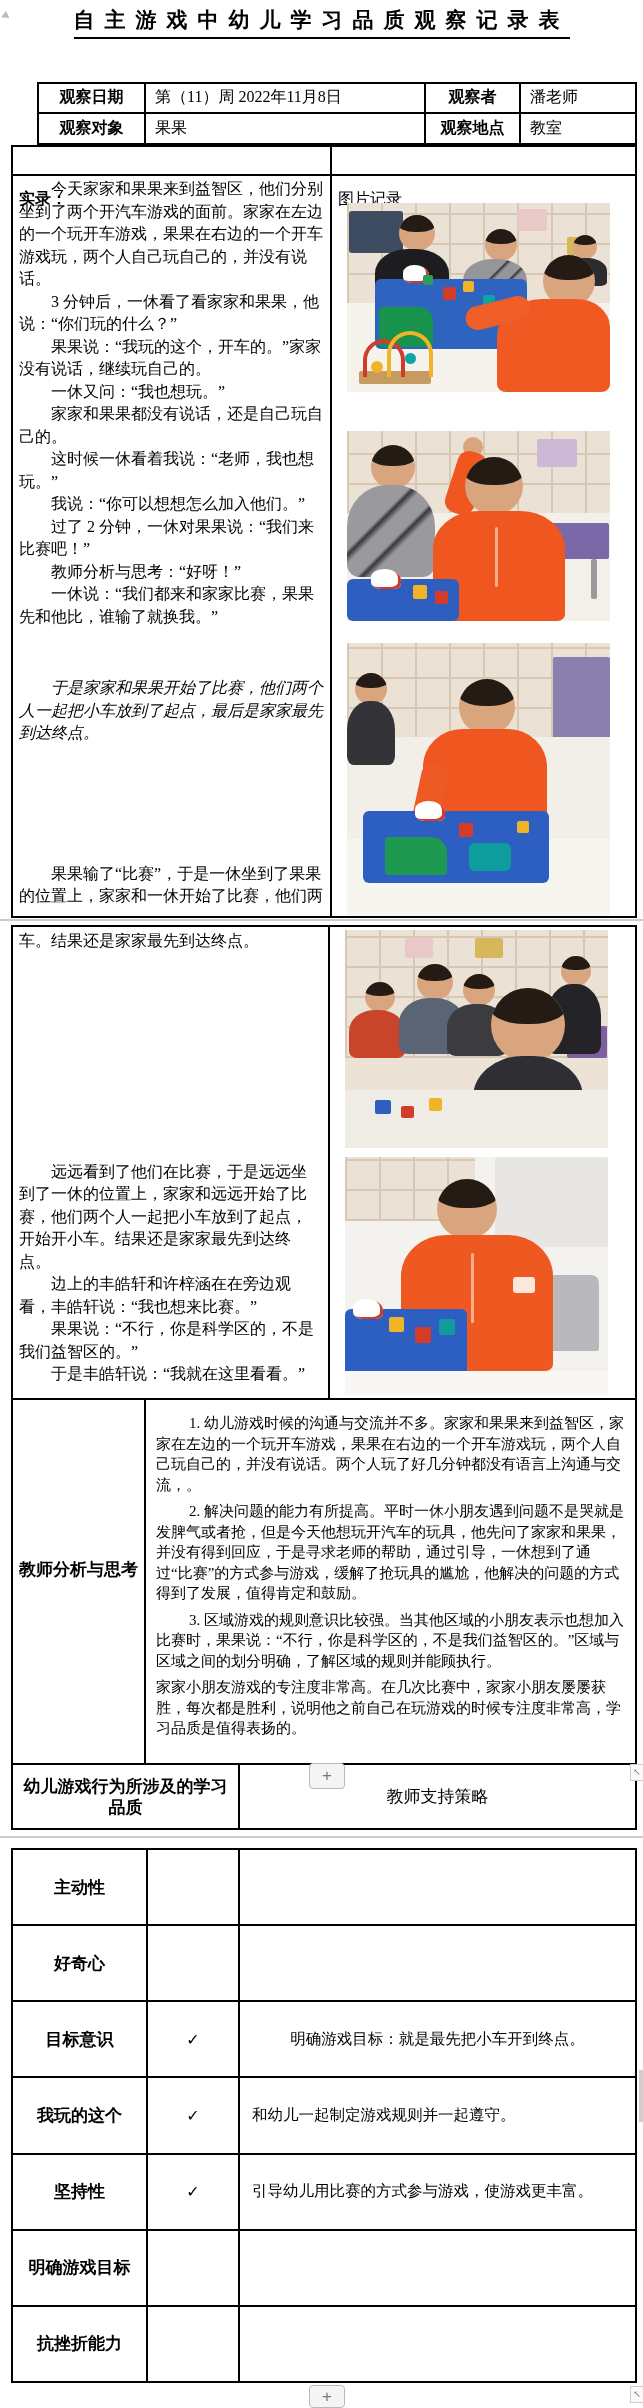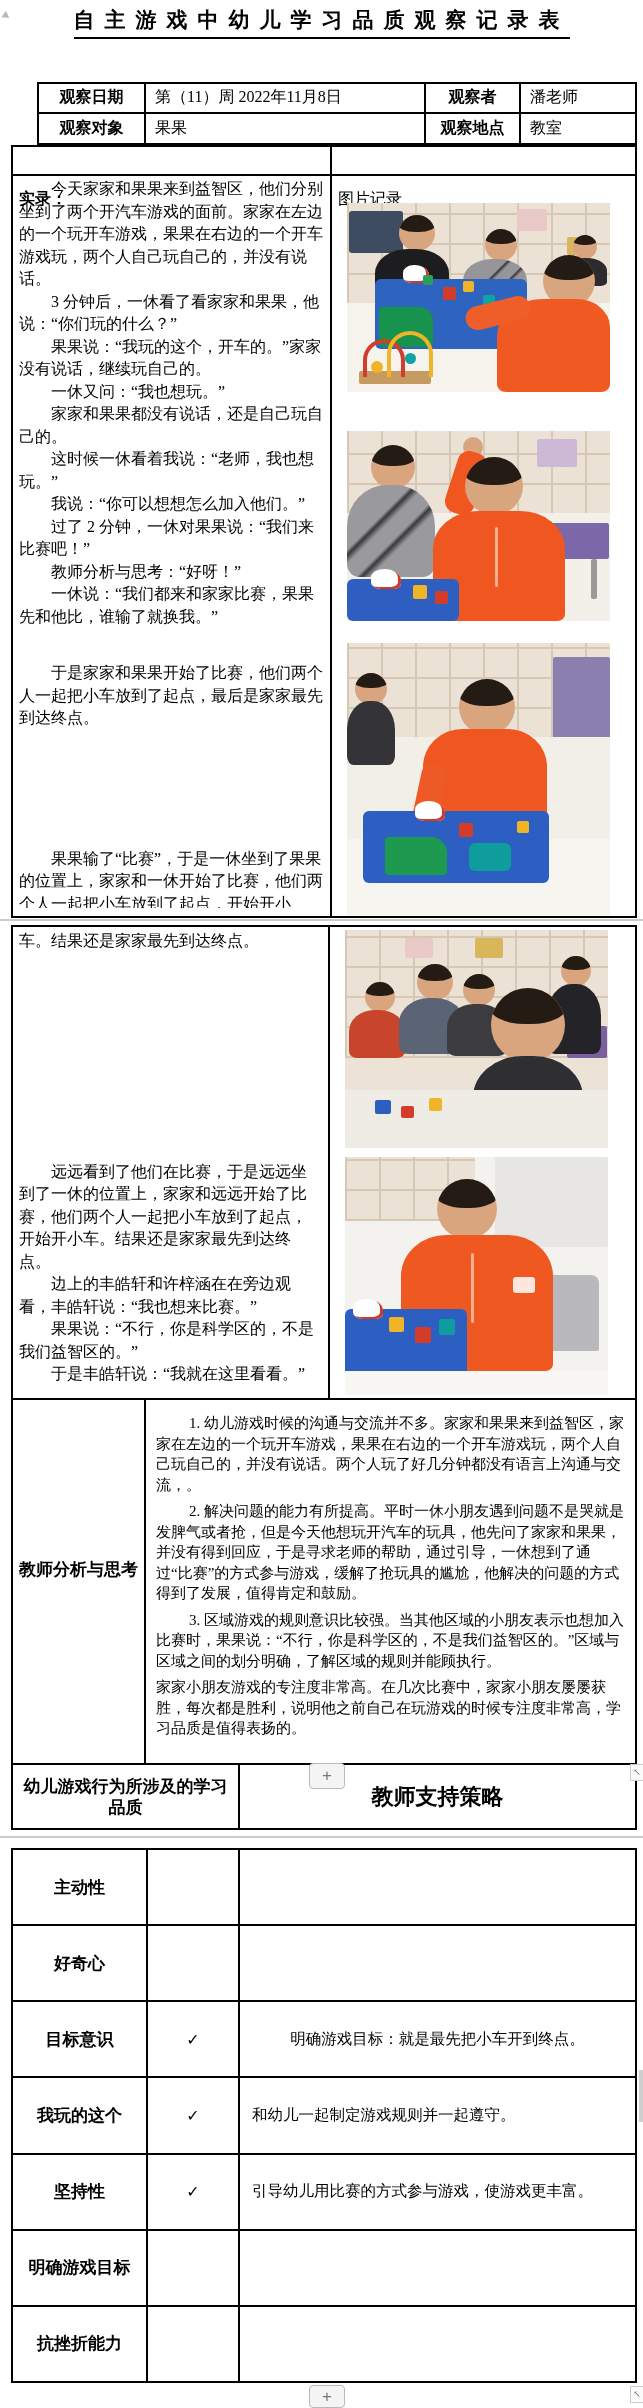--- a/index.html
+++ b/index.html
@@ -40,21 +40,21 @@
   .an-row{position:absolute;left:0;top:473px;right:0;height:363px;border-bottom:2px solid #000;display:flex;box-sizing:content-box;}
   .an-label{width:133px;border-right:2px solid #000;box-sizing:border-box;text-align:center;}
   .an-label div{margin-top:158px;font-weight:bold;font-size:17px;font-family:"Liberation Sans","DejaVu Sans",sans-serif;}
   .an-text{flex:1;padding:13px 8px 0 10px;font-size:15px;line-height:20.5px;overflow:hidden;}
   .an-text p{margin:0 0 6px 0;text-indent:2.2em;}
   .an-text p.ni{text-indent:0;}
   .qh-row{position:absolute;left:0;top:838px;right:0;bottom:0;display:flex;}
   .qh-left{width:227px;border-right:2px solid #000;box-sizing:border-box;display:flex;align-items:center;
         justify-content:center;text-align:center;font-weight:bold;font-size:17px;line-height:21px;
         font-family:"Liberation Sans","DejaVu Sans",sans-serif;padding:0 4px;}
-  .qh-right{flex:1;display:flex;align-items:center;justify-content:center;font-weight:bold;font-size:22px;
+  .qh-right{flex:1;display:flex;align-items:center;justify-content:center;font-weight:normal;font-size:17px;
         font-family:"Liberation Sans","DejaVu Sans",sans-serif;border-radius:14px;}
   
   .qtable{position:absolute;left:11px;top:1848px;width:626px;height:535px;border:2px solid #000;
         box-sizing:border-box;display:flex;flex-direction:column;}
   .qrow{flex:1;display:flex;border-bottom:2px solid #000;min-height:0;}
   .qrow:last-child{border-bottom:none;}
   .qc{display:flex;align-items:center;overflow:hidden;}
   .qname{width:135px;border-right:2px solid #000;box-sizing:border-box;justify-content:center;text-align:center;
         font-weight:bold;font-size:17px;font-family:"Liberation Sans","DejaVu Sans",sans-serif;padding:0 2px;}
   .qcheck{width:92px;border-right:2px solid #000;box-sizing:border-box;justify-content:center;font-size:16px;}
@@ -128,21 +128,21 @@
         <p>这时候一休看着我说：“老师，我也想玩。”</p>
 
         <p>我说：“你可以想想怎么加入他们。”</p>
 
         <p>过了 2 分钟，一休对果果说：“我们来比赛吧！”</p>
 
         <p>教师分析与思考：“好呀！”</p>
 
         <p>一休说：“我们都来和家家比赛，果果先和他比，谁输了就换我。”</p>
 
-        <p style="margin-top: 34px;">于是家家和果果开始了比赛，他们两个人一起把小车放到了起点，最后是家家最先到达终点。</p>
+        <p style="margin-top: 49px; font-style: italic;">于是家家和果果开始了比赛，他们两个人一起把小车放到了起点，最后是家家最先到达终点。</p>
 
         <p style="margin-top: 118px;">果果输了“比赛”，于是一休坐到了果果的位置上，家家和一休开始了比赛，他们两个人一起把小车放到了起点，开始开小</p>
       </div>
 
     <div class="photo" style="left:334px;top:56px;height:189px;" title="三名幼儿围坐在桌前玩蓝色积木开车游戏，背景是收纳柜">
       <div class="shelf" style="height:102px;"></div>
       <div class="patch" style="left:170px;top:6px;width:30px;height:22px;background:#e9c9c7;"></div>
       <div class="patch" style="left:220px;top:34px;width:26px;height:18px;background:#d8b65a;"></div>
       <div class="patch" style="left:2px;top:8px;width:54px;height:42px;background:#3d4c60;border-radius:3px;"></div>
       <div class="tabletop" style="top:100px;height:89px;background:#f6f3ed;"></div>

